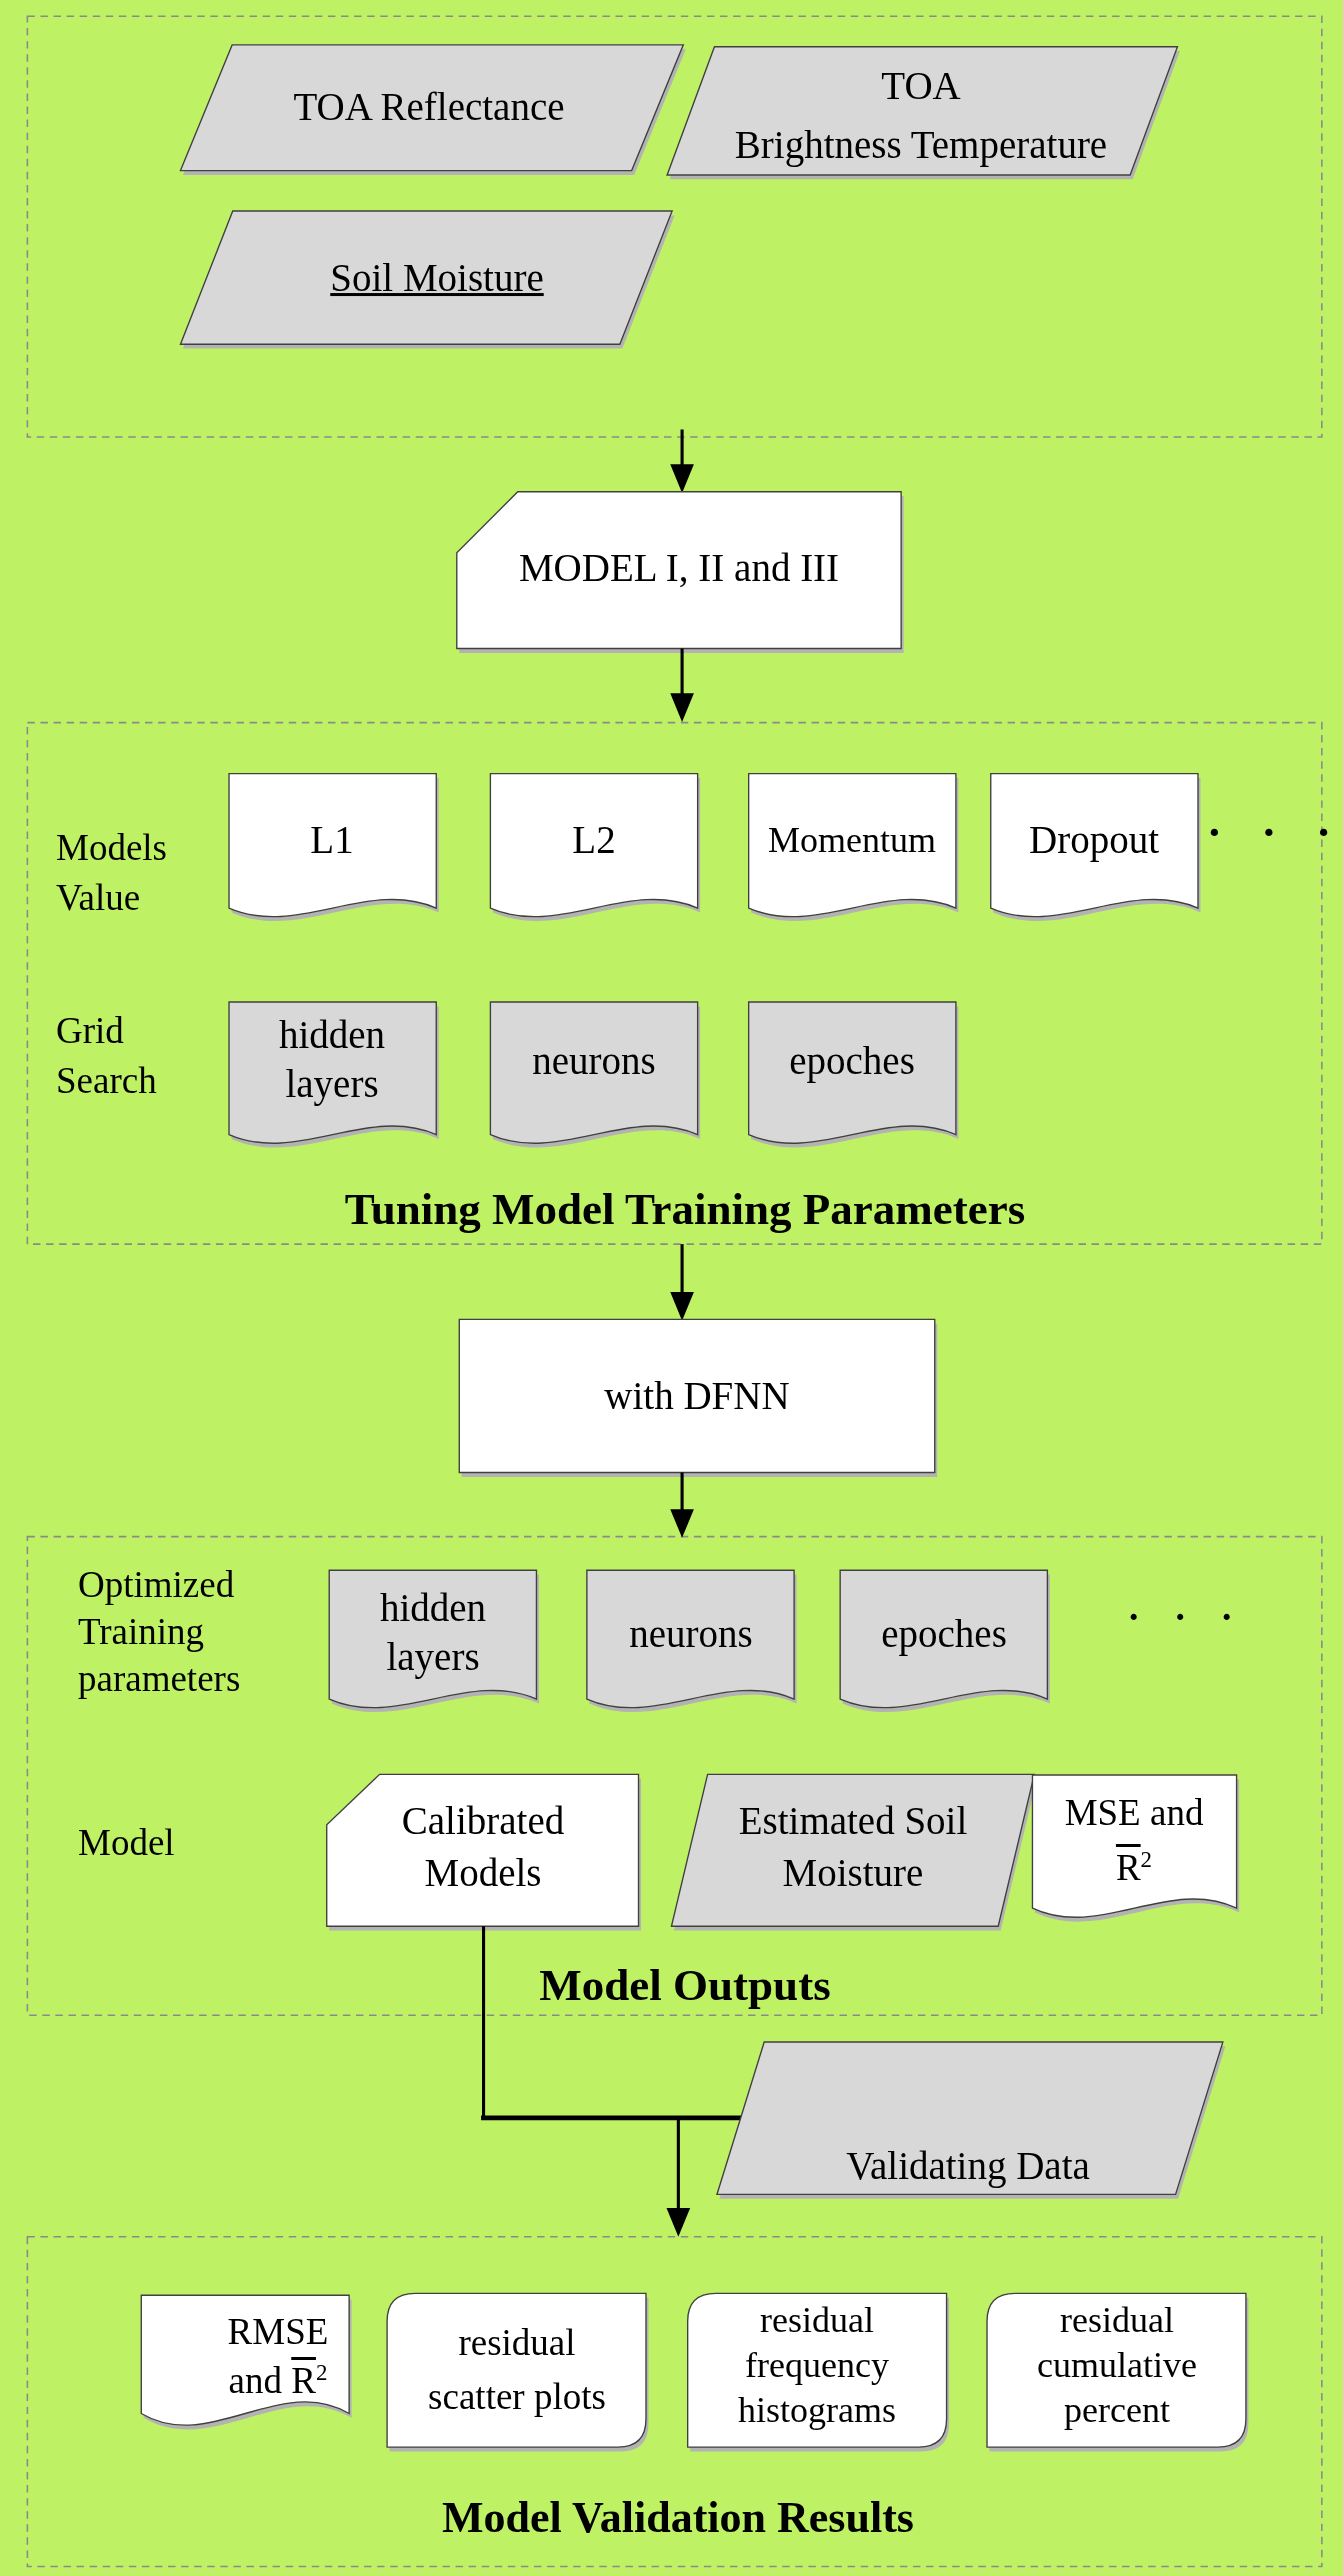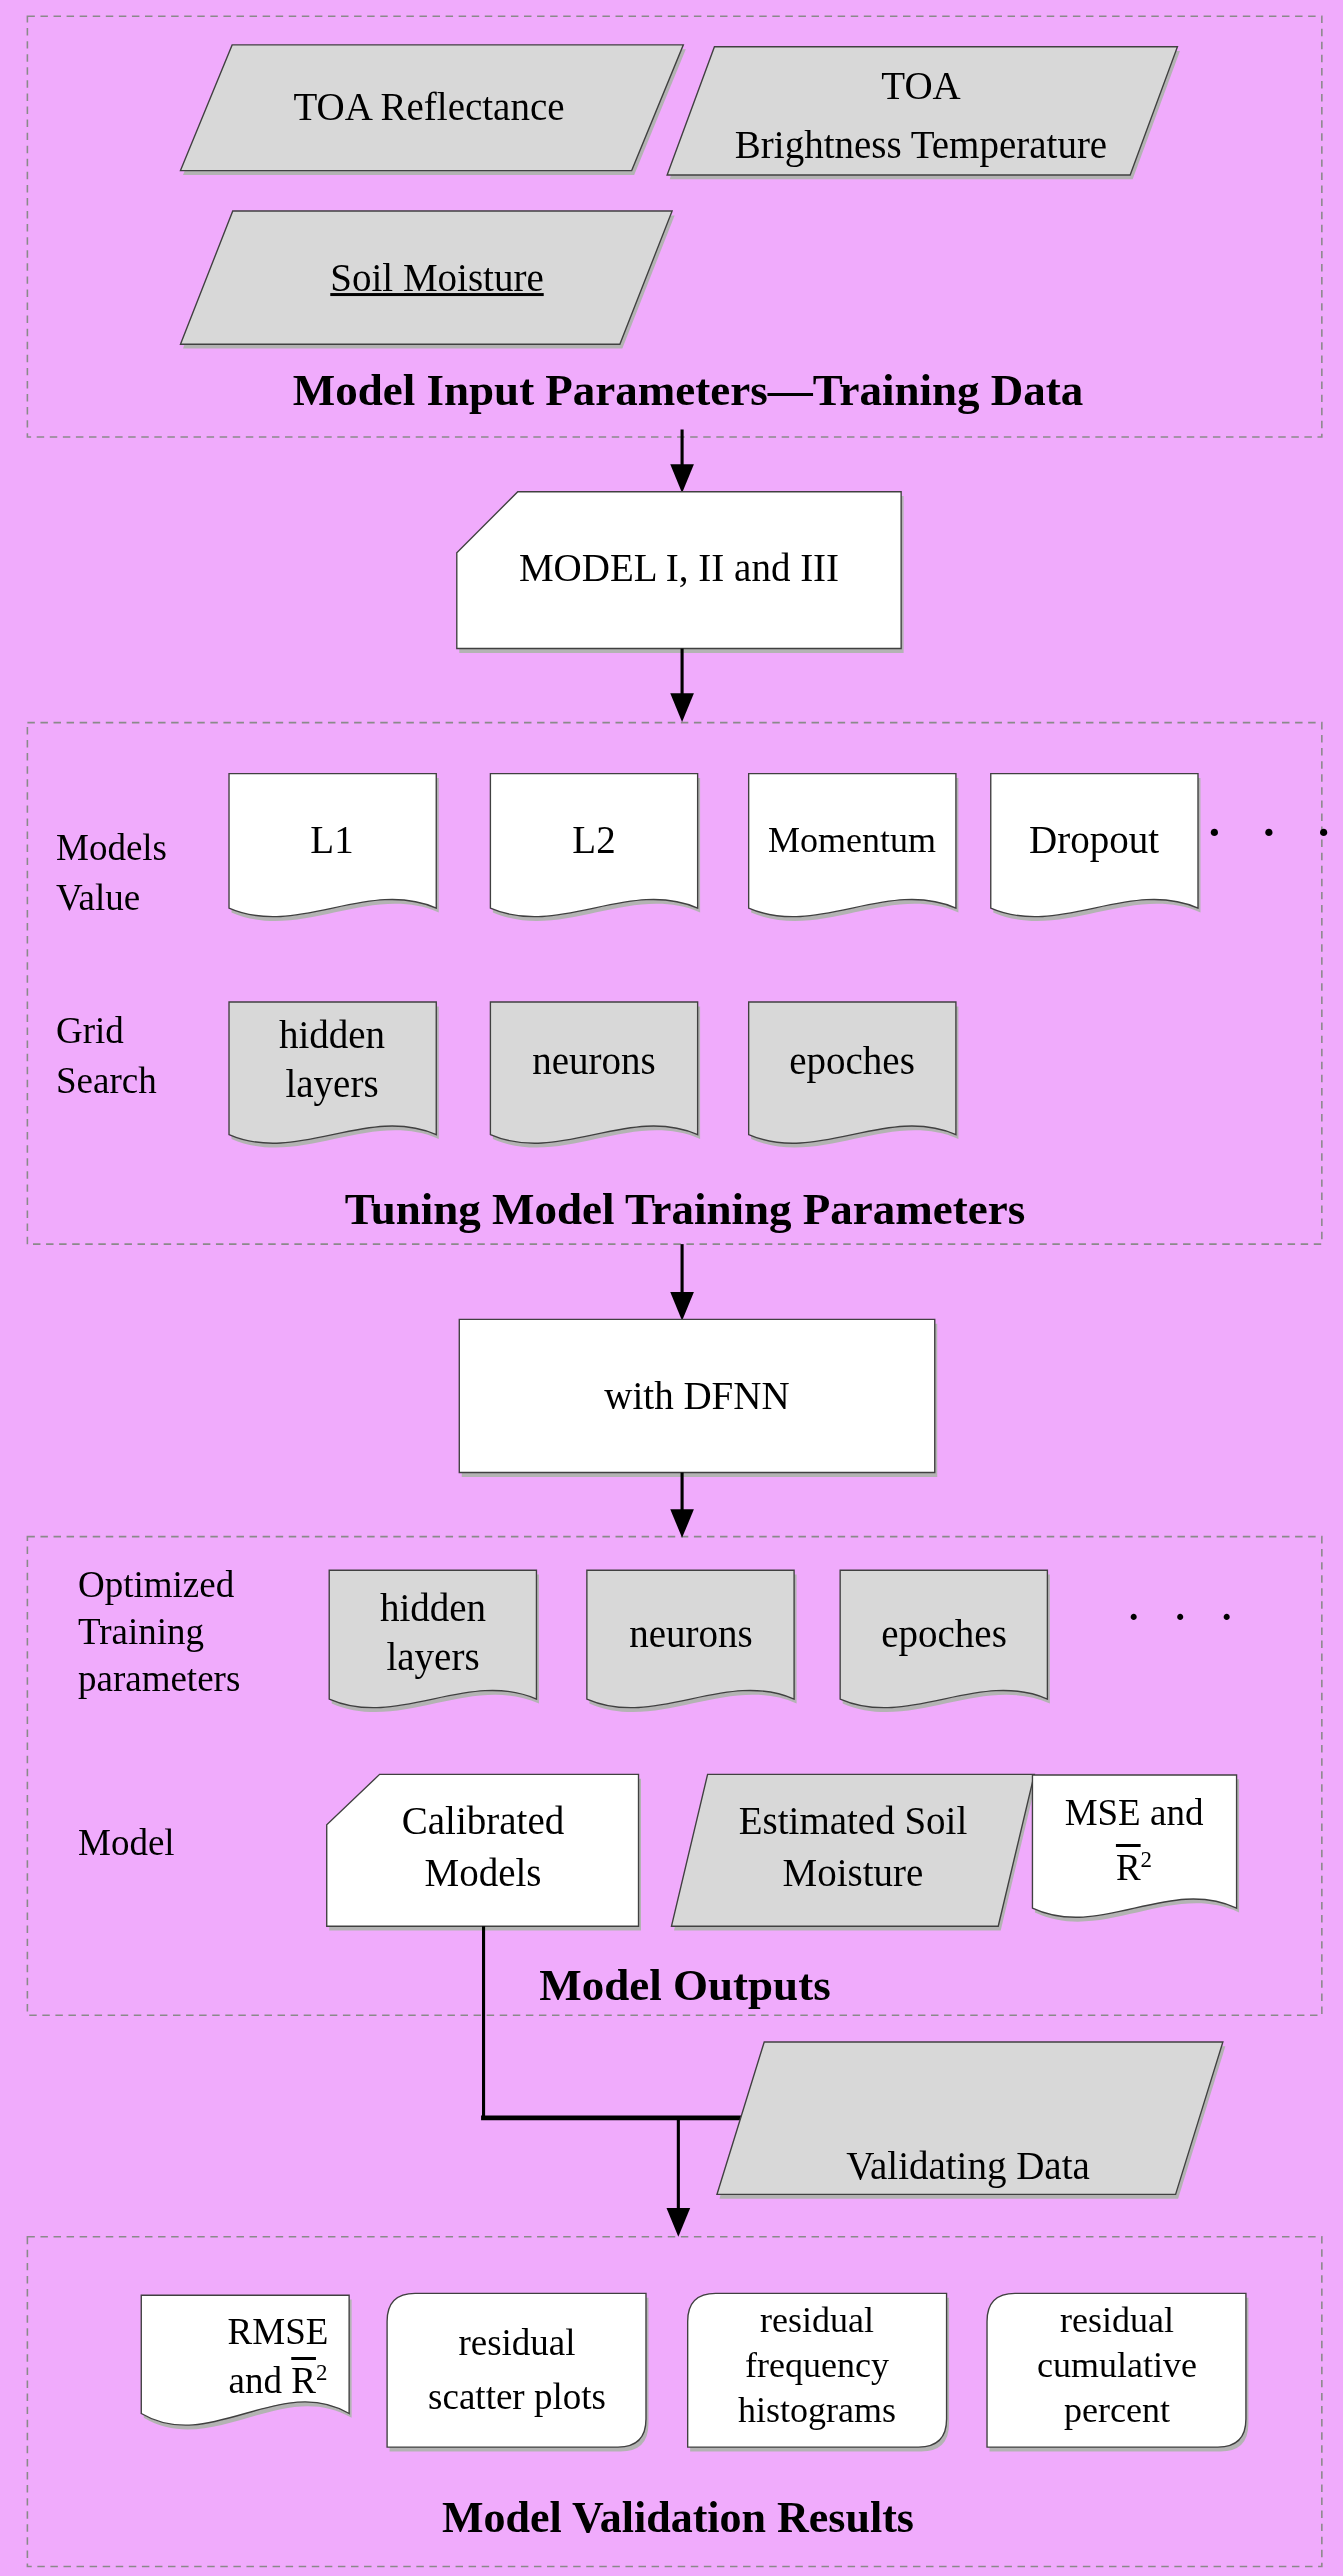--- a/index.html
+++ b/index.html
@@ -1,17 +1,17 @@
 <!DOCTYPE html>
 <html style="font-size:10px"><head>
 <meta charset="utf-8">
 <style>
   html,body{margin:0;padding:0;background:#fff;}
   .stage{
-    position:relative;width:1343px;height:2576px;background:#f0abfc;
+    position:relative;width:1343px;height:2576px;background:#bef264;
     font-family:"Liberation Serif","DejaVu Serif",serif;color:#000;overflow:hidden;
   }
   .stage svg{position:absolute;left:0;top:0;}
   
   .dash{fill:none;stroke:#8a8a8a;stroke-width:2.5;stroke-dasharray:12 9;}
   .sh{fill:#b3b3b3;stroke:none;}
   .g{fill:#d8d8d8;stroke:#404040;stroke-width:2.2;}
   .w{fill:#ffffff;stroke:#404040;stroke-width:2.2;}
   .ln{stroke:#000;stroke-width:5;fill:none;}
   .lnx{stroke:#000;stroke-width:8;fill:none;}
@@ -136,21 +136,20 @@
     <use href="#p-rb3" class="sh" transform="translate(4,7)"></use>
     <use href="#p-rb3" class="w"></use>
   </svg>
 
   <div class="lb" style="left:429px;top:107px;">TOA Reflectance</div>
   <div class="lb" style="left:921px;top:115px;line-height:59px;">
     <div>TOA</div>
     <div>Brightness Temperature</div>
   </div>
   <div class="lb" style="left:437px;top:278px;text-decoration:underline;">Soil Moisture</div>
-  <div class="ttl" style="left:688px;top:390px;">Model Input Parameters—Training Data</div>
 
   <div class="lb" style="left:679px;top:568px;">MODEL I, II and III</div>
 
   <div class="side" style="left:56px;top:873px;">
     <div>Models</div>
     <div>Value</div>
   </div>
   <div class="lb" style="left:332px;top:840px;">L1</div>
   <div class="lb" style="left:594px;top:840px;">L2</div>
   <div class="lb" style="left:852px;top:840px;font-size:36px;">Momentum</div>

